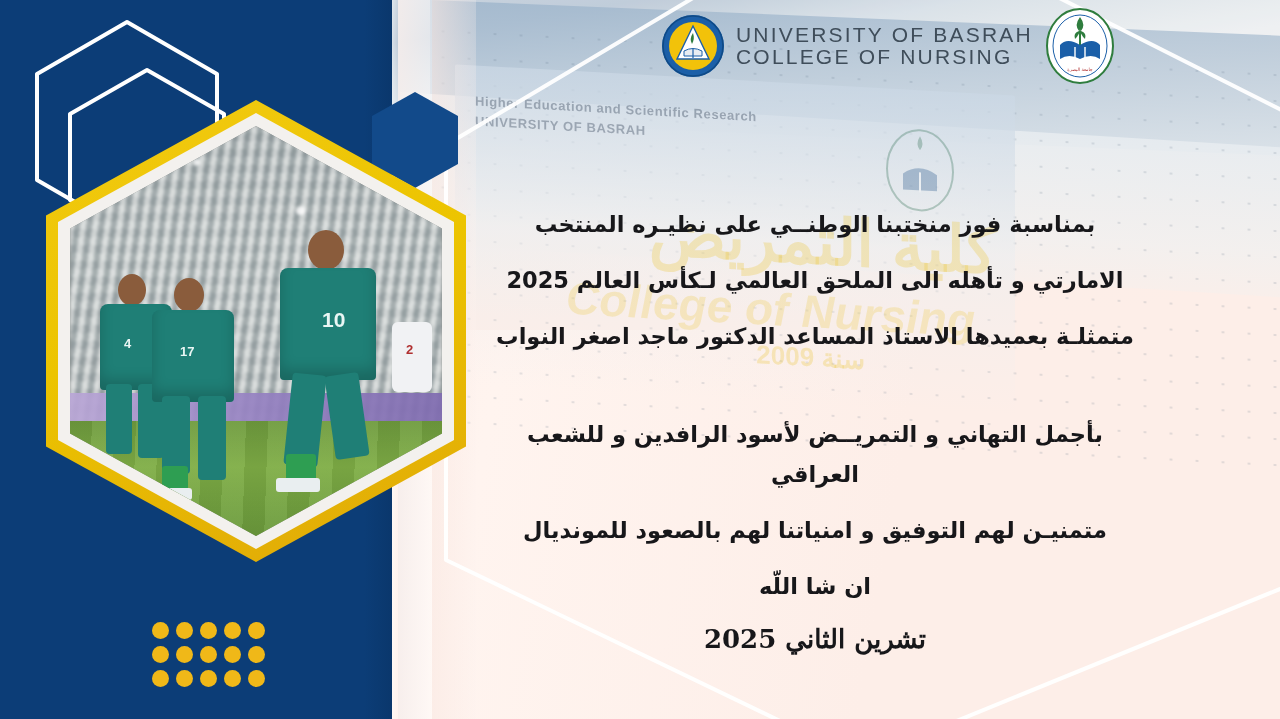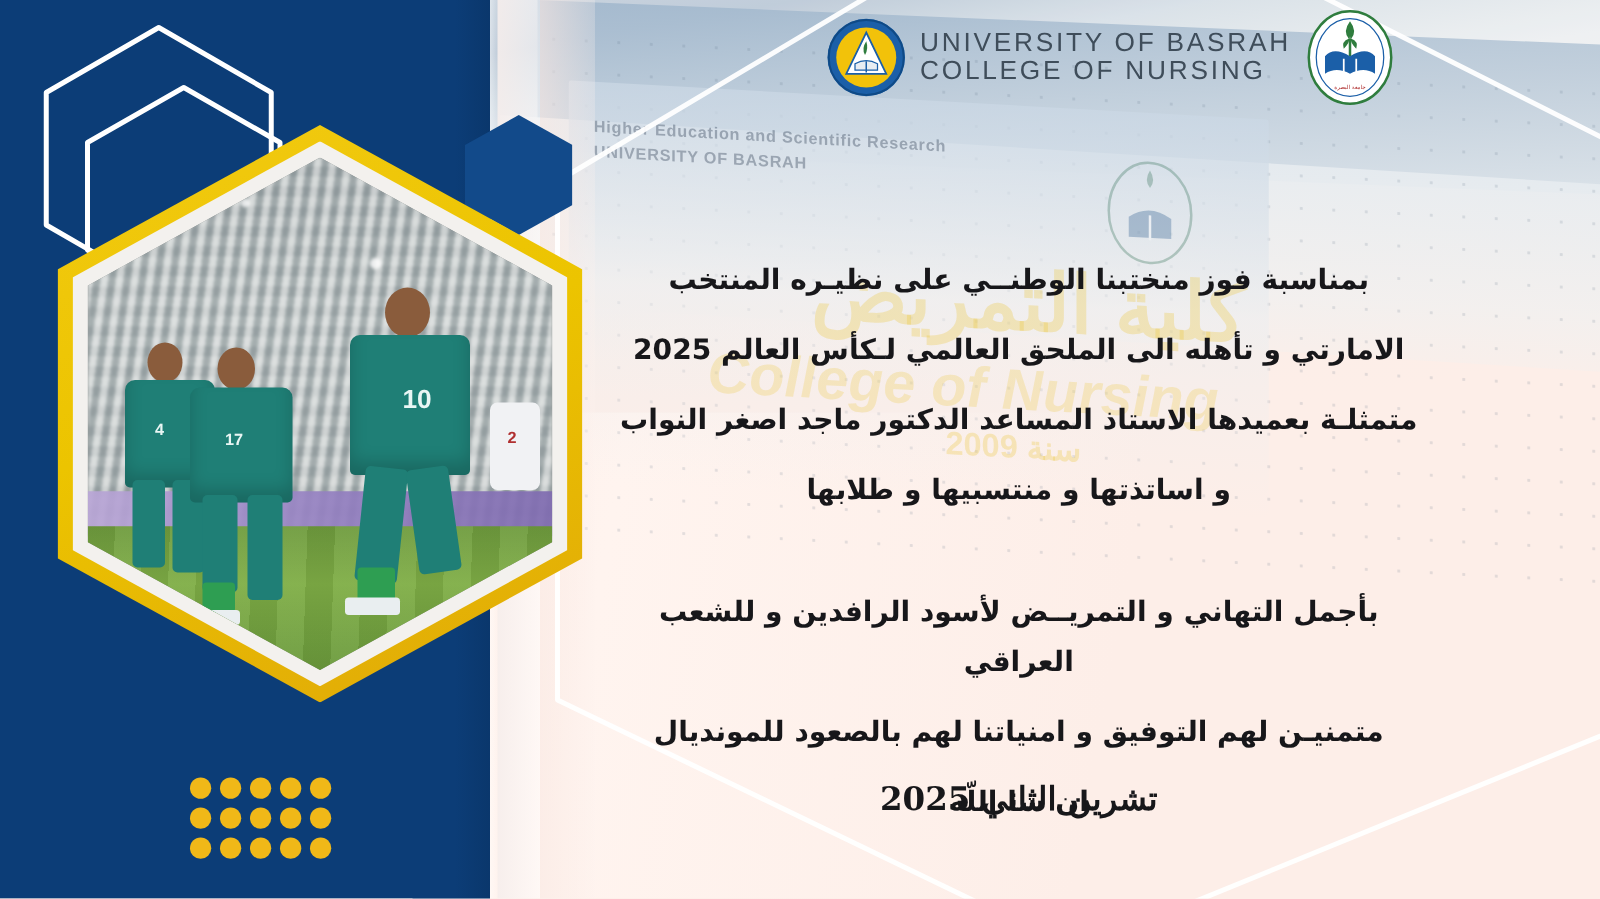--- a/index.html
+++ b/index.html
@@ -437,21 +437,20 @@
       <path d="M35 38 q13-8 20 0 v14 q-9-6 -20 0z" fill="#1b5fa8"></path>
       <path d="M30 40 v14 M40 40 v14" stroke="#ffffff" stroke-width="1.4"></path>
       <text x="35" y="64" font-size="4.5" fill="#b03030" text-anchor="middle" font-family="DejaVu Sans, sans-serif">جامعة البصرة</text>
     </svg>
   </div>
 
   <div class="body-text">
     <p class="para">بمناسبة فوز منختبنا الوطنــي على نظيـره المنتخب</p>
     <p class="para">الامارتي و تأهله الى الملحق العالمي لـكأس العالم 2025</p>
     <p class="para">متمثلـة بعميدها الاستاذ المساعد الدكتور ماجد اصغر النواب</p>
-    <p class="para">و اساتذتها و منتسبيها و طلابها</p>
     <div class="gap"></div>
     <p class="para">بأجمل التهاني و التمريــض لأسود الرافدين و للشعب العراقي</p>
     <p class="para">متمنيـن لهم التوفيق و امنياتنا لهم بالصعود للمونديال</p>
     <p class="para">ان شا اللّه</p>
   </div>
 
   <div class="date-line">تشرين الثاني 2025</div>
 
 </div>
 

